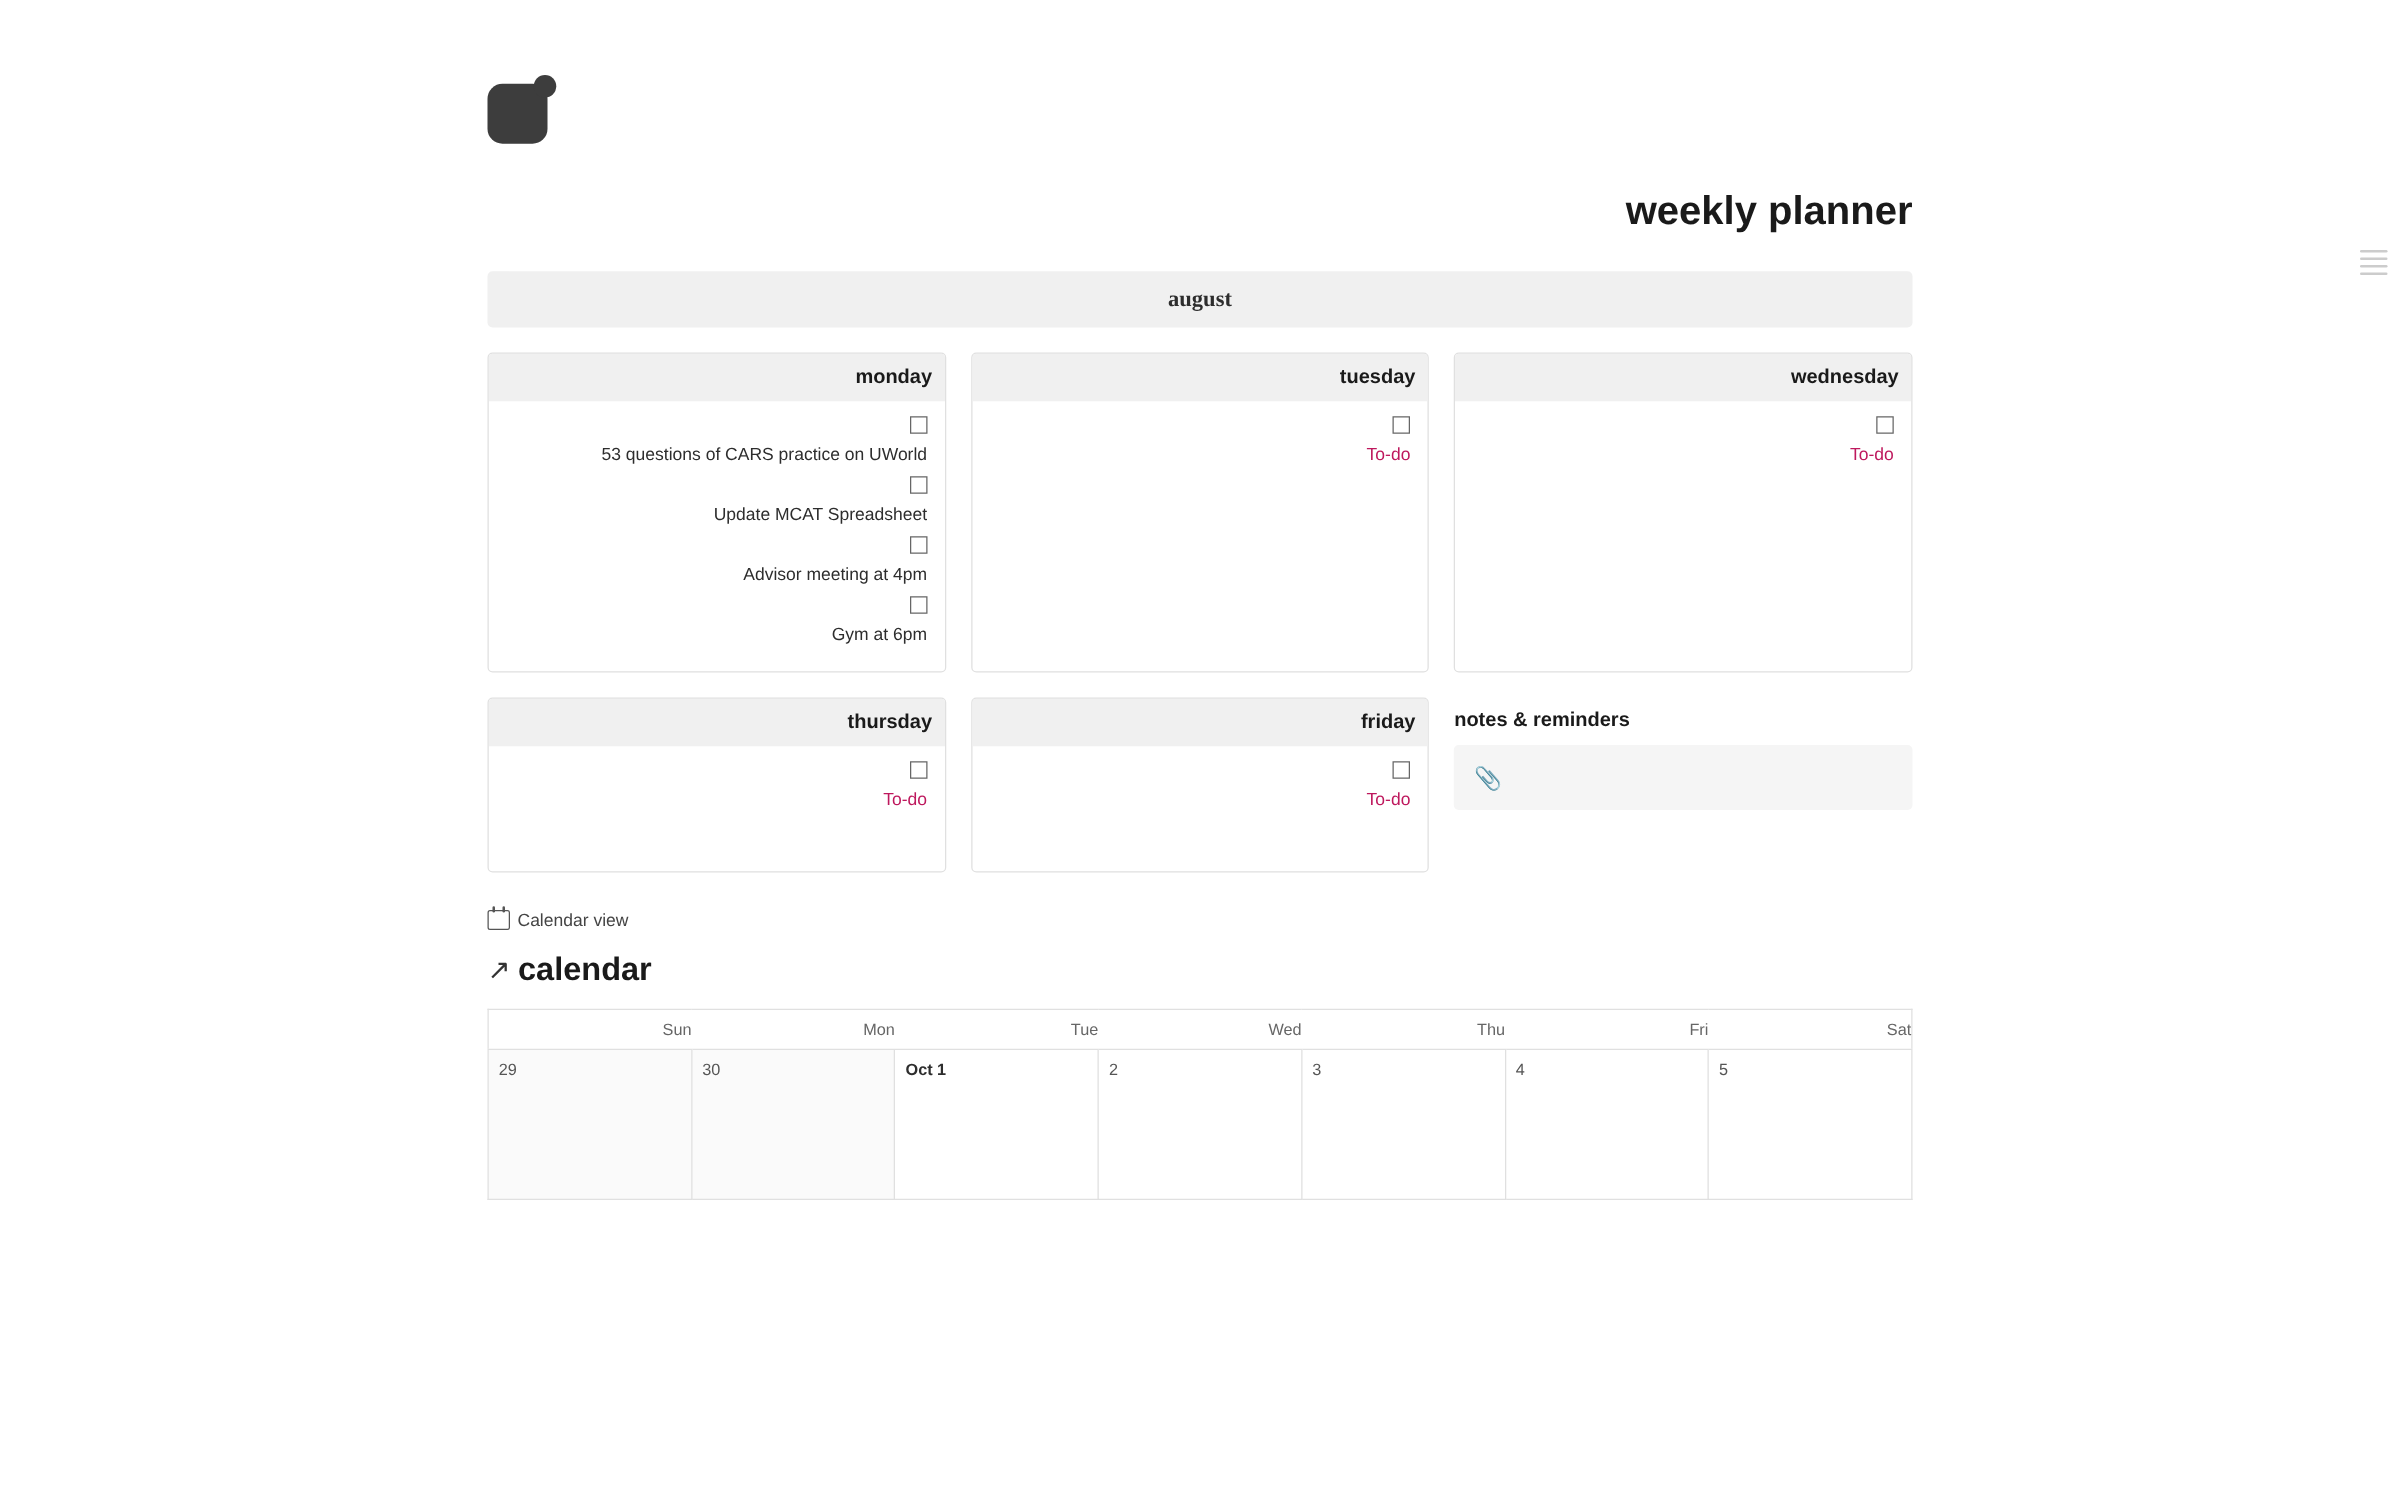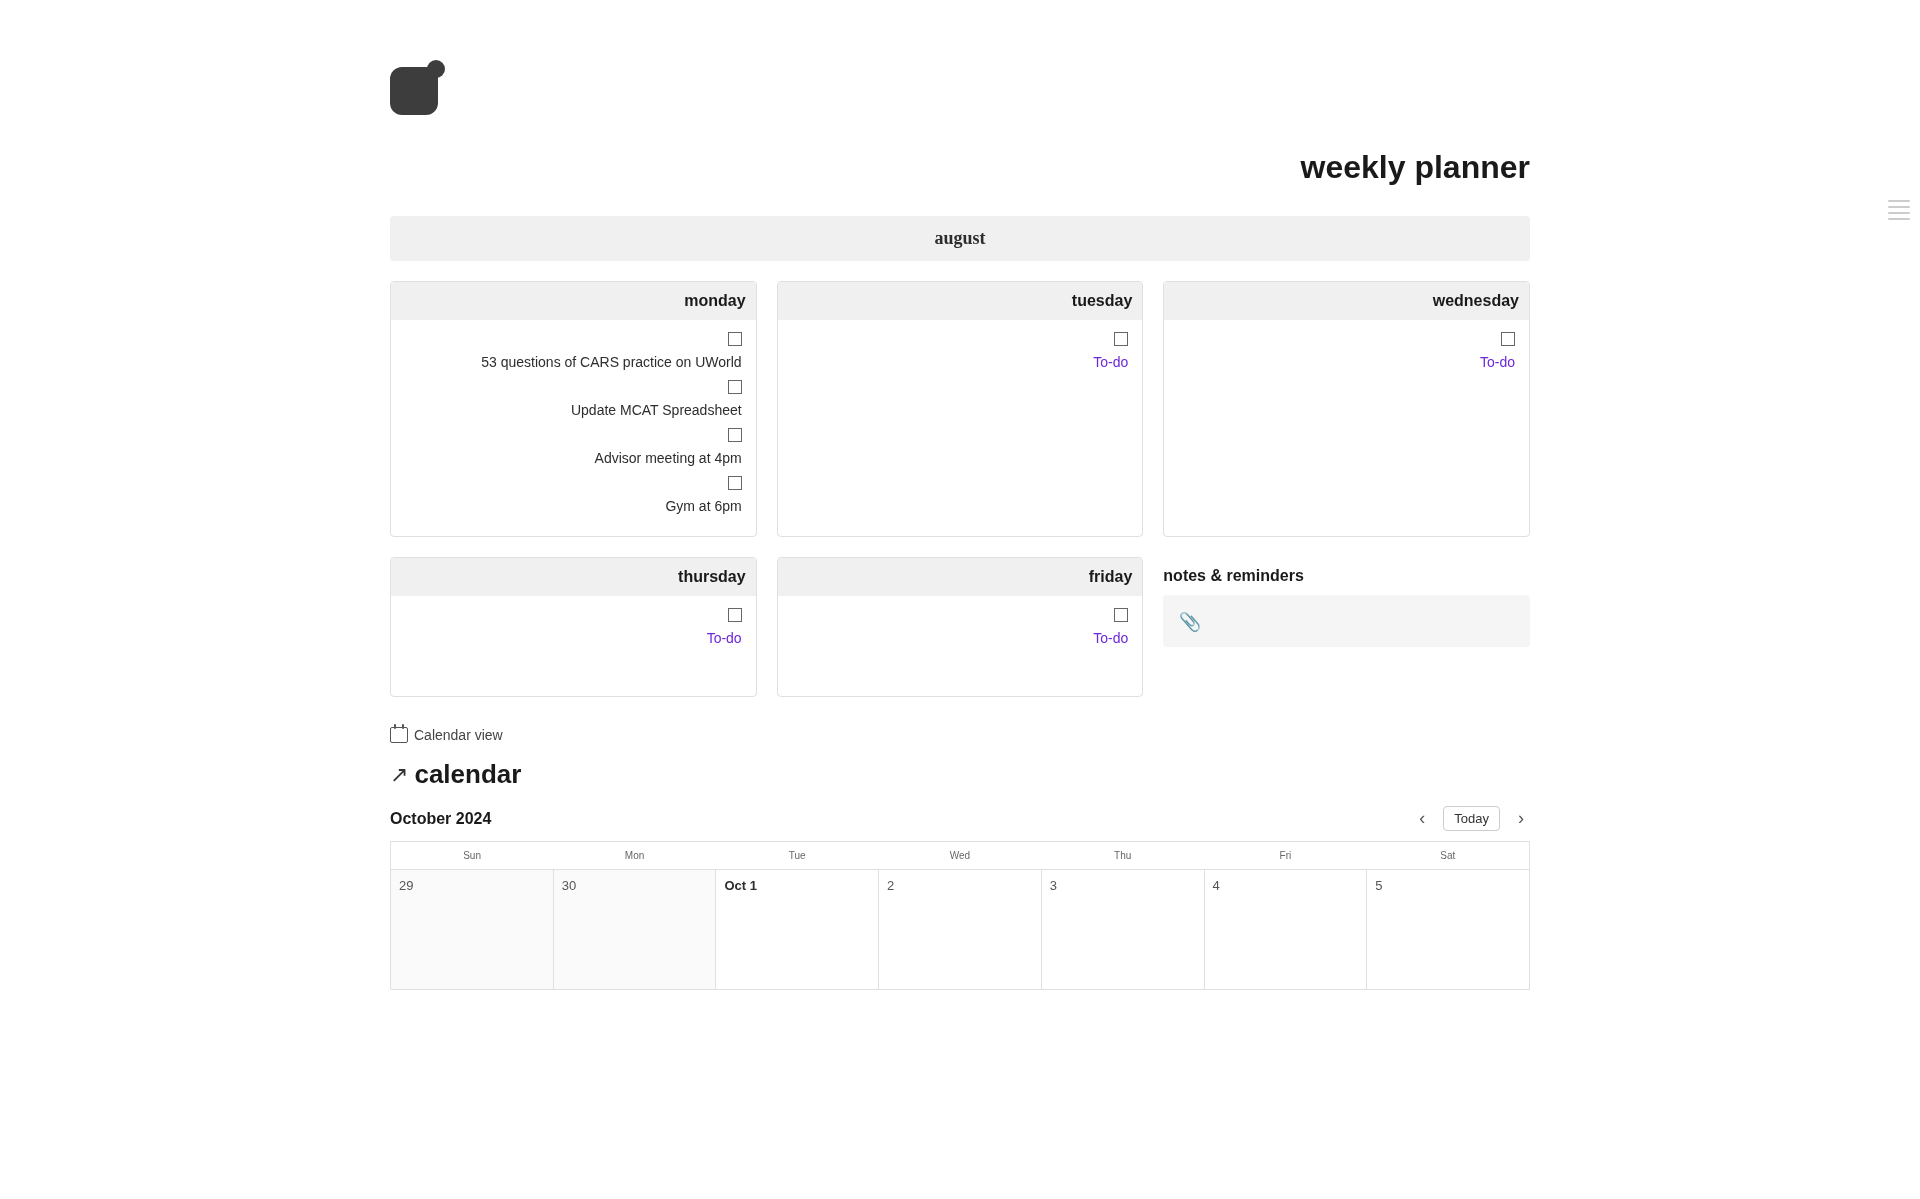--- a/index.html
+++ b/index.html
@@ -108,21 +108,21 @@
       flex-direction: column;
     }
     .task-checkbox {
       width: 14px;
       height: 14px;
       border: 1.5px solid #666;
       flex-shrink: 0;
       background: #fff;
     }
     .task-item.placeholder {
-      color: #6d28d9;
+      color: #be185d;
     }
 
     
     .notes-block {
       border-radius: 4px;
     }
     .notes-header {
       font-size: 16px;
       font-weight: 700;
       color: #1a1a1a;
@@ -241,25 +241,25 @@
       padding: 4px 10px;
       border-radius: 4px;
     }
 
     .calendar-grid {
       width: 100%;
       border-collapse: collapse;
       border: 1px solid #e0e0e0;
     }
     .calendar-grid th {
-      font-size: 10px;
+      font-size: 13px;
       font-weight: 500;
       color: #666;
       padding: 8px 0;
-      text-align: center;
+      text-align: right;
       border-bottom: 1px solid #e0e0e0;
       background: #fff;
     }
     .calendar-grid td {
       border: 1px solid #e0e0e0;
       vertical-align: top;
       width: calc(100% / 7);
       height: 120px;
       padding: 8px;
       font-size: 13px;
@@ -394,28 +394,20 @@
   <div class="calendar-view-link">
     <div class="calendar-icon-small"></div>
     <span>Calendar view</span>
   </div>
 
   <div class="calendar-title">
     <span class="arrow-icon">↗</span>
     <span>calendar</span>
   </div>
 
-  <div class="calendar-nav">
-    <div class="calendar-month-label">October 2024</div>
-    <div class="calendar-nav-buttons">
-      <button class="nav-btn">‹</button>
-      <button class="today-btn">Today</button>
-      <button class="nav-btn">›</button>
-    </div>
-  </div>
 
   <table class="calendar-grid">
     <thead>
       <tr>
         <th>Sun</th>
         <th>Mon</th>
         <th>Tue</th>
         <th>Wed</th>
         <th>Thu</th>
         <th>Fri</th>

